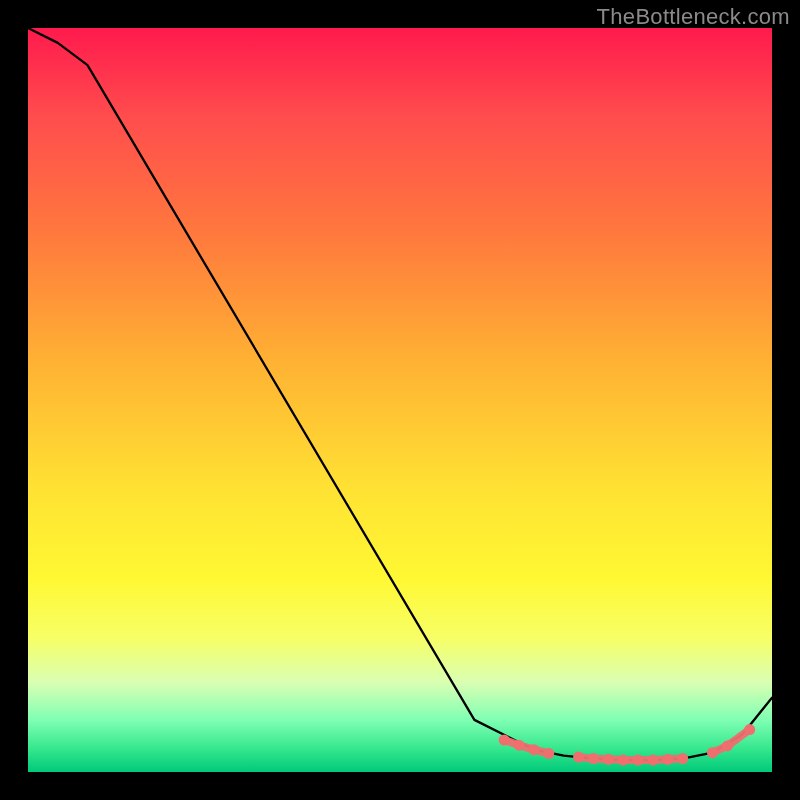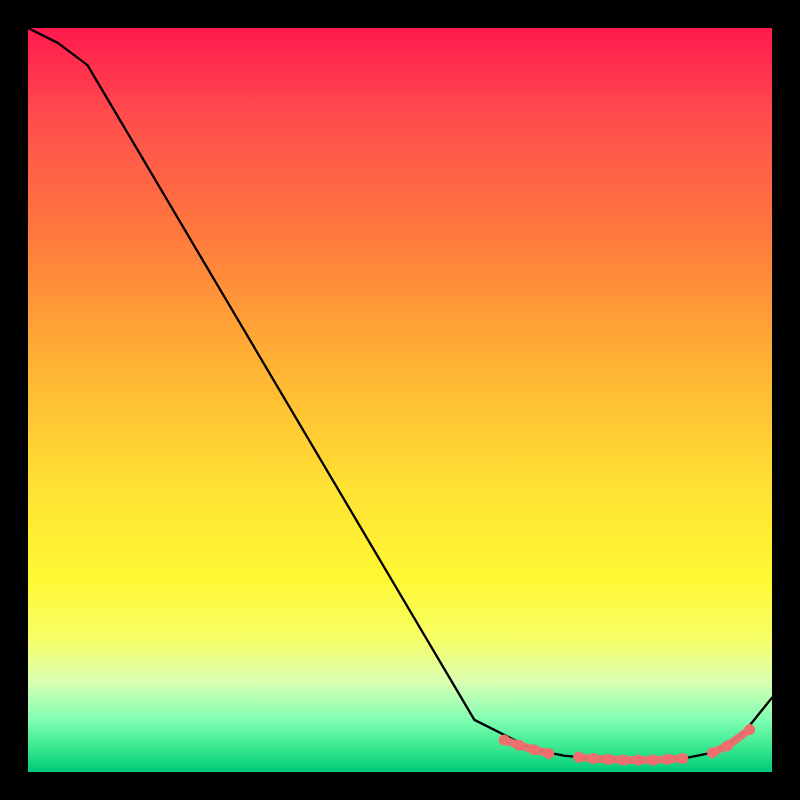--- a/index.html
+++ b/index.html
@@ -84,13 +84,14 @@
           <circle cx="610.0799999999999" cy="732.096" r="5.5" fill="#ef6f6f"></circle>
           <circle cx="624.9599999999999" cy="732.096" r="5.5" fill="#ef6f6f"></circle>
           <circle cx="639.84" cy="731.352" r="5.5" fill="#ef6f6f"></circle>
           <circle cx="654.72" cy="730.608" r="5.5" fill="#ef6f6f"></circle>
           <circle cx="684.48" cy="724.656" r="5.5" fill="#ef6f6f"></circle>
           <circle cx="699.36" cy="717.96" r="5.5" fill="#ef6f6f"></circle>
           <circle cx="721.68" cy="701.592" r="5.5" fill="#ef6f6f"></circle>
         </g>
     </svg>
   </div>
+  <div id="watermark">TheBottleneck.com</div>
 </div>
 
 </body></html>

